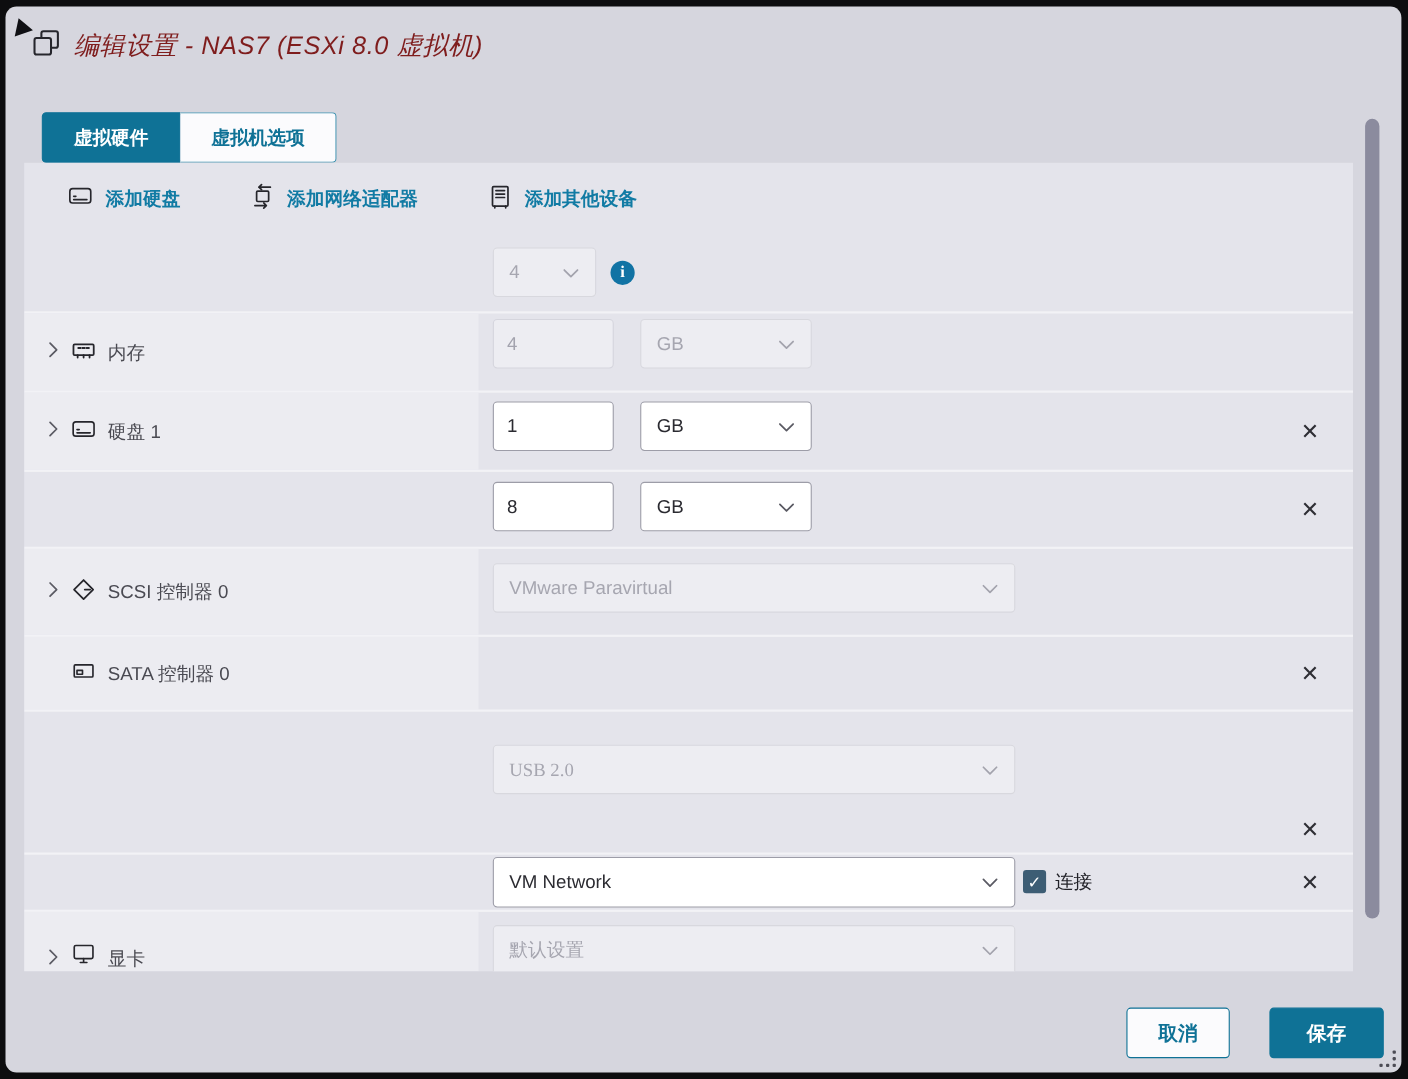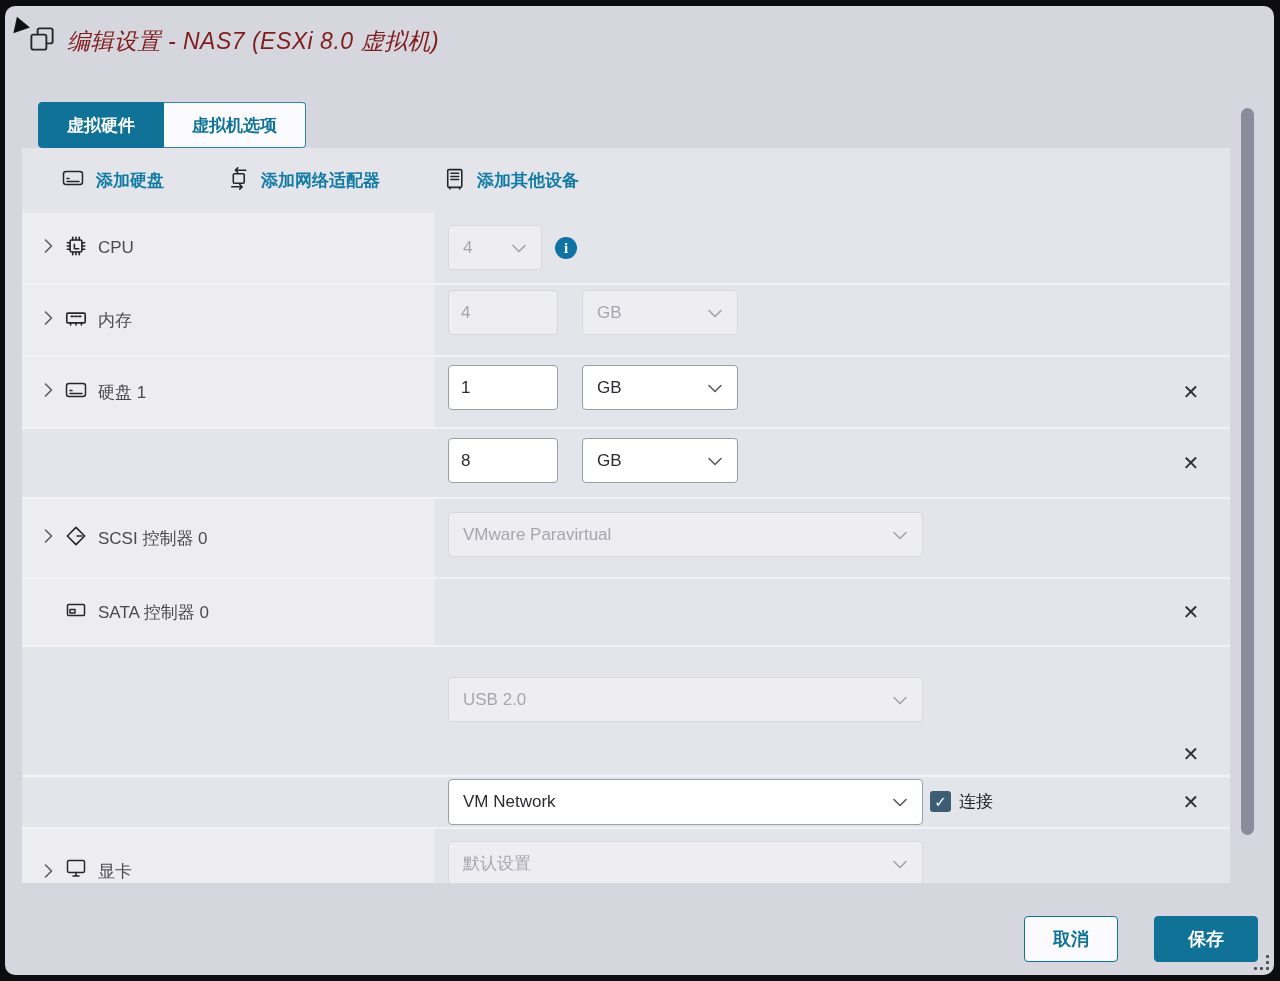--- a/index.html
+++ b/index.html
@@ -122,36 +122,20 @@
             <path d="M7.5 20.5 v1.5 M17 20.5 v1.5"></path>
           </svg>
         </span>
         <span>添加其他设备</span>
       </div>
     </div>
 
     <div class="rows">
 
       <div class="row row-cpu">
-        <div class="labelcell">
-          <span>
-            <svg class="chev" width="10" height="16" viewBox="0 0 10 16">
-                <path d="M1.5 2 L7.5 8 L1.5 14"></path>
-              </svg>
-          </span>
-          <span>
-            <svg class="icon" width="26" height="26" viewBox="0 0 24 24">
-              <rect x="6.5" y="6.5" width="11" height="11" rx="1.5"></rect>
-              <path d="M14.5 14.5 H10.5 V10.5"></path>
-              <path d="M9 6.5 V4 M12 6.5 V4 M15 6.5 V4 M9 17.5 V20 M12 17.5 V20 M15 17.5 V20
-                       M6.5 9 H4 M6.5 12 H4 M6.5 15 H4 M17.5 9 H20 M17.5 12 H20 M17.5 15 H20"></path>
-            </svg>
-          </span>
-          <span class="rowlabel">CPU</span>
-        </div>
         <div class="ctl selectbox disabled" style="left:426px;top:12px;width:94px;">
           <span>4</span>
           <svg class="chev chev-dis" width="16" height="14" viewBox="0 0 16 14">
               <path d="M2 4.5 L8 10.5 L14 4.5"></path>
             </svg>
         </div>
         <div class="infoicon">i</div>
       </div>
 
       <div class="row row-mem">
@@ -246,21 +230,21 @@
               <rect x="3.5" y="6.5" width="17" height="11" rx="1"></rect>
               <rect x="6" y="11.5" width="5" height="3.5"></rect>
             </svg>
           </span>
           <span class="rowlabel">SATA 控制器 0</span>
         </div>
         <div class="xbtn">✕</div>
       </div>
 
       <div class="row row-usb">
-        <div class="ctl selectbox disabled" style="left:426px;top:30px;width:475px;">
+        <div class="ctl selectbox disabled" style="left:426px;top:30px;width:475px;font-family:Liberation Serif, serif;">
           <span>USB 2.0</span>
           <svg class="chev chev-dis" width="16" height="14" viewBox="0 0 16 14">
               <path d="M2 4.5 L8 10.5 L14 4.5"></path>
             </svg>
         </div>
         <div class="xbtn xbtn-bottom">✕</div>
       </div>
 
       <div class="row row-net">
         <div class="ctl selectbox" style="left:426px;top:2px;width:475px;height:46px;gap:22px;">

